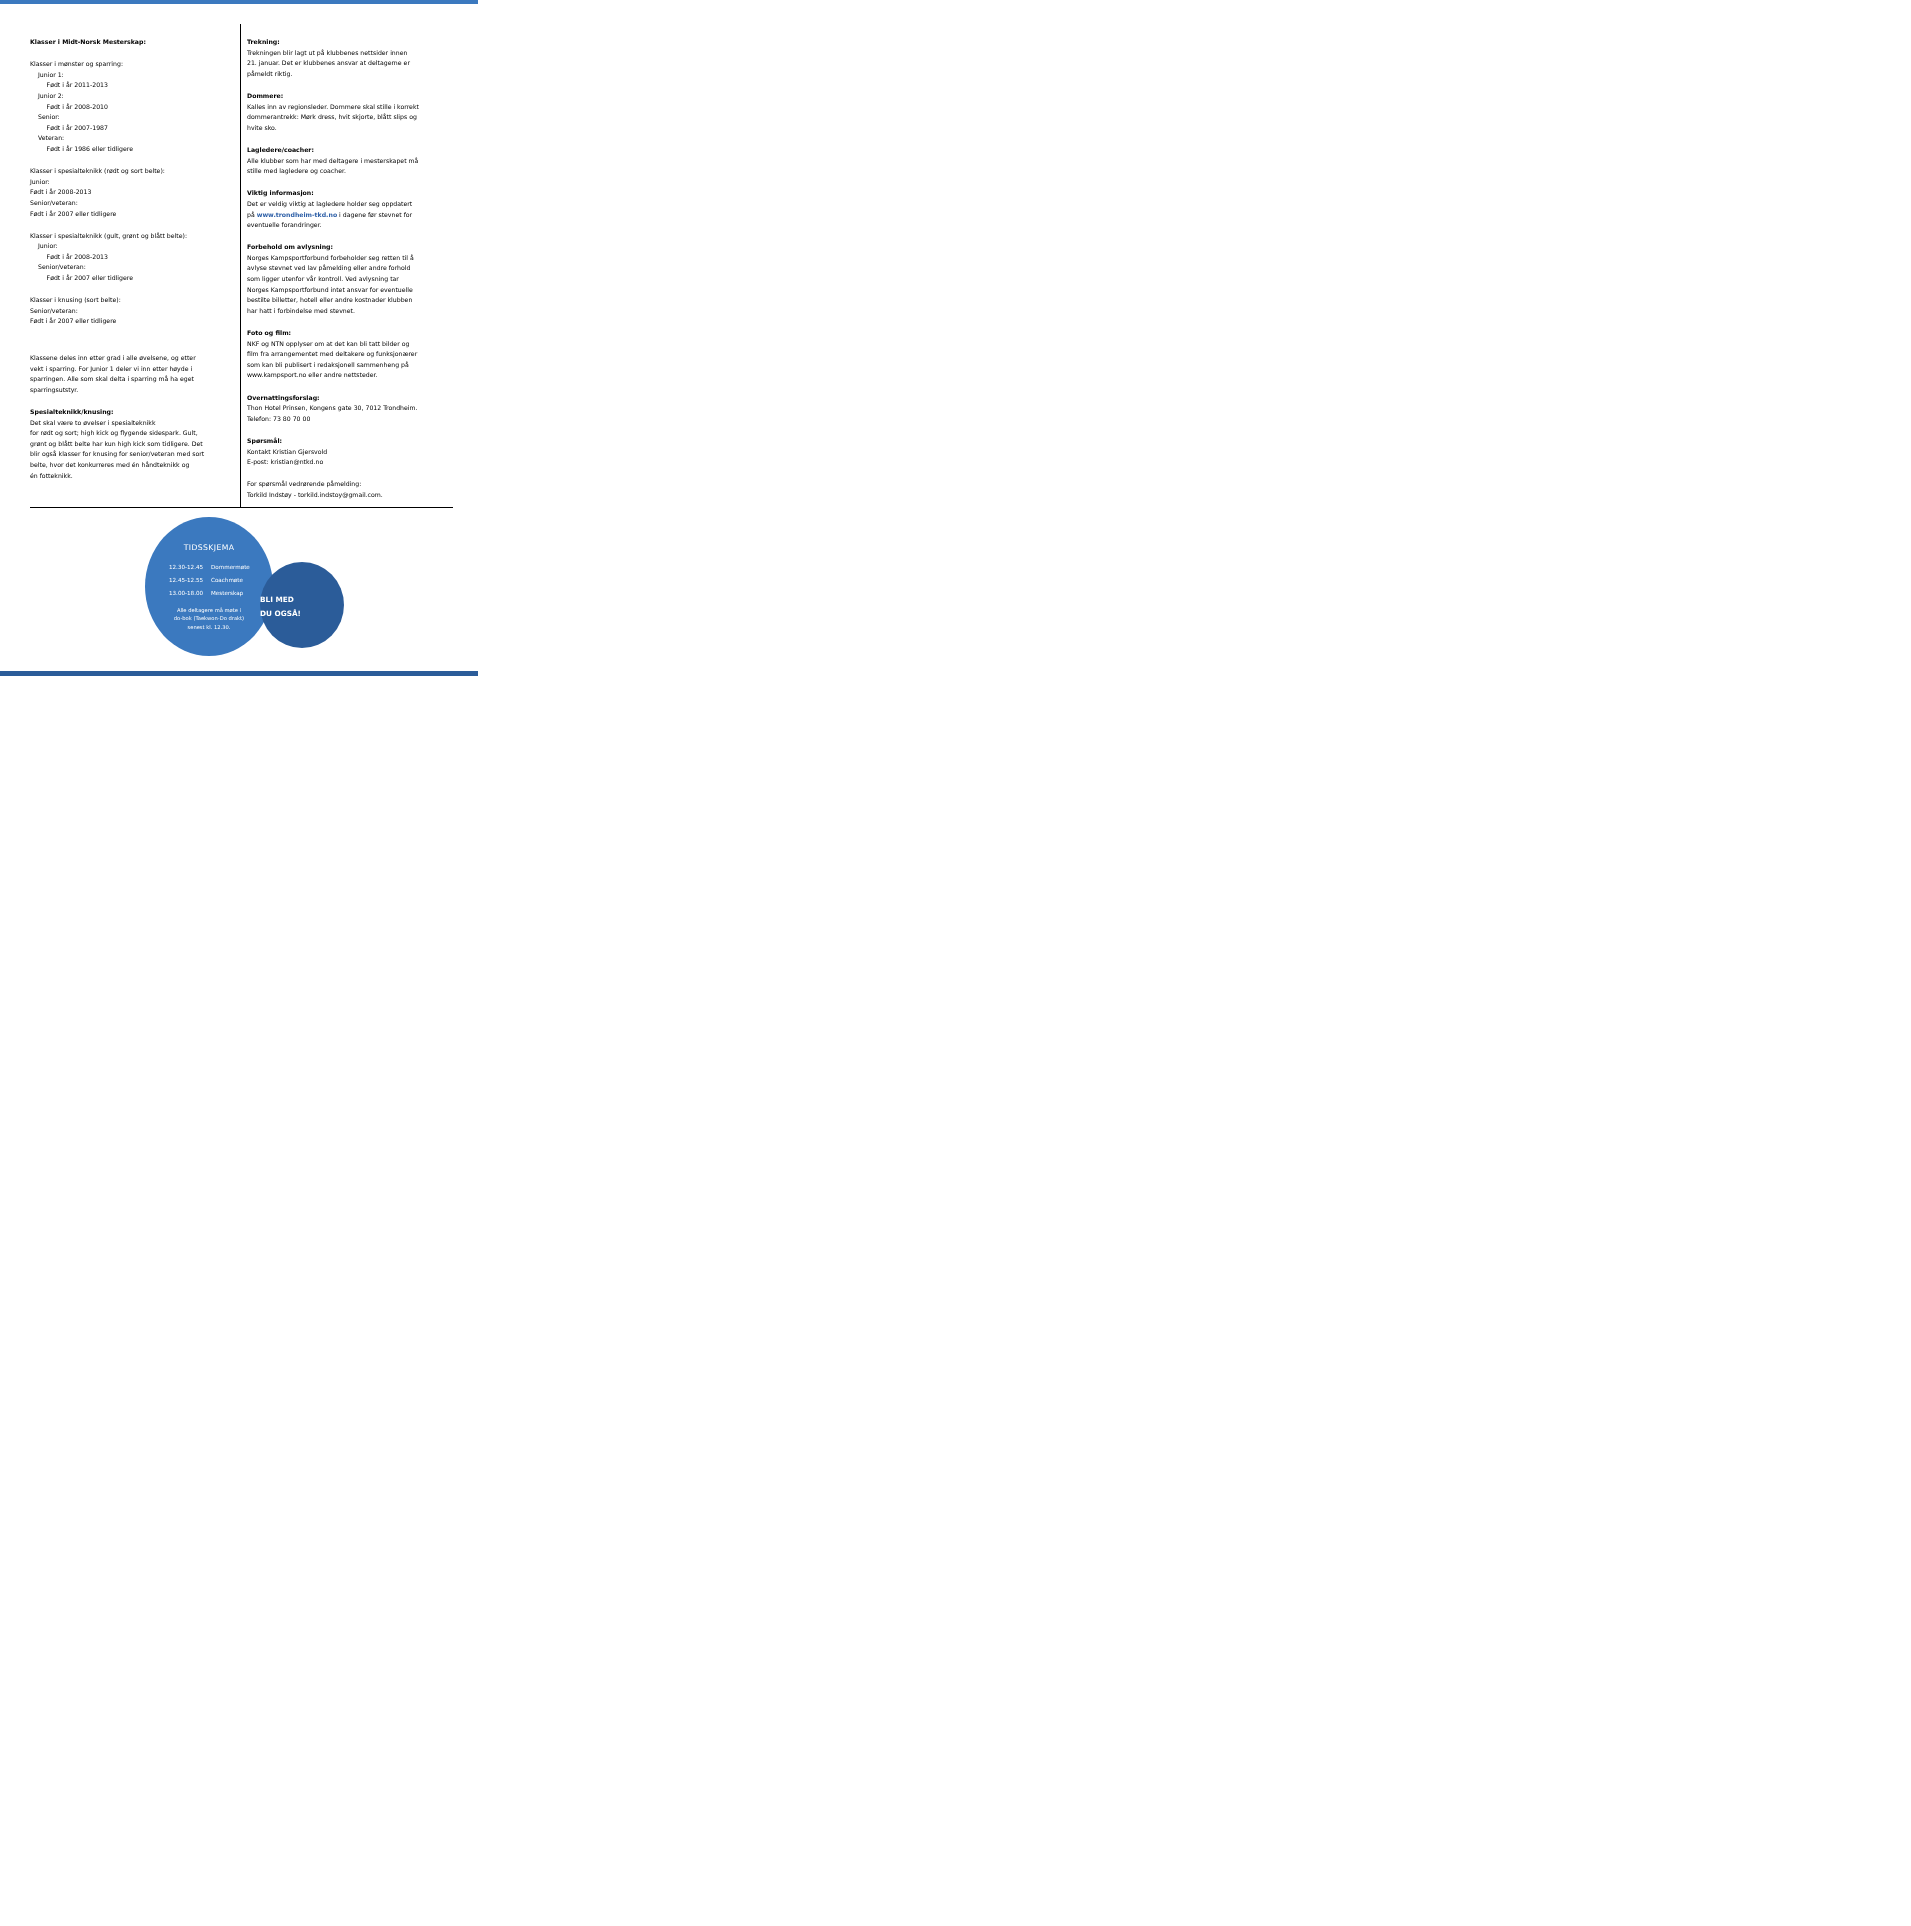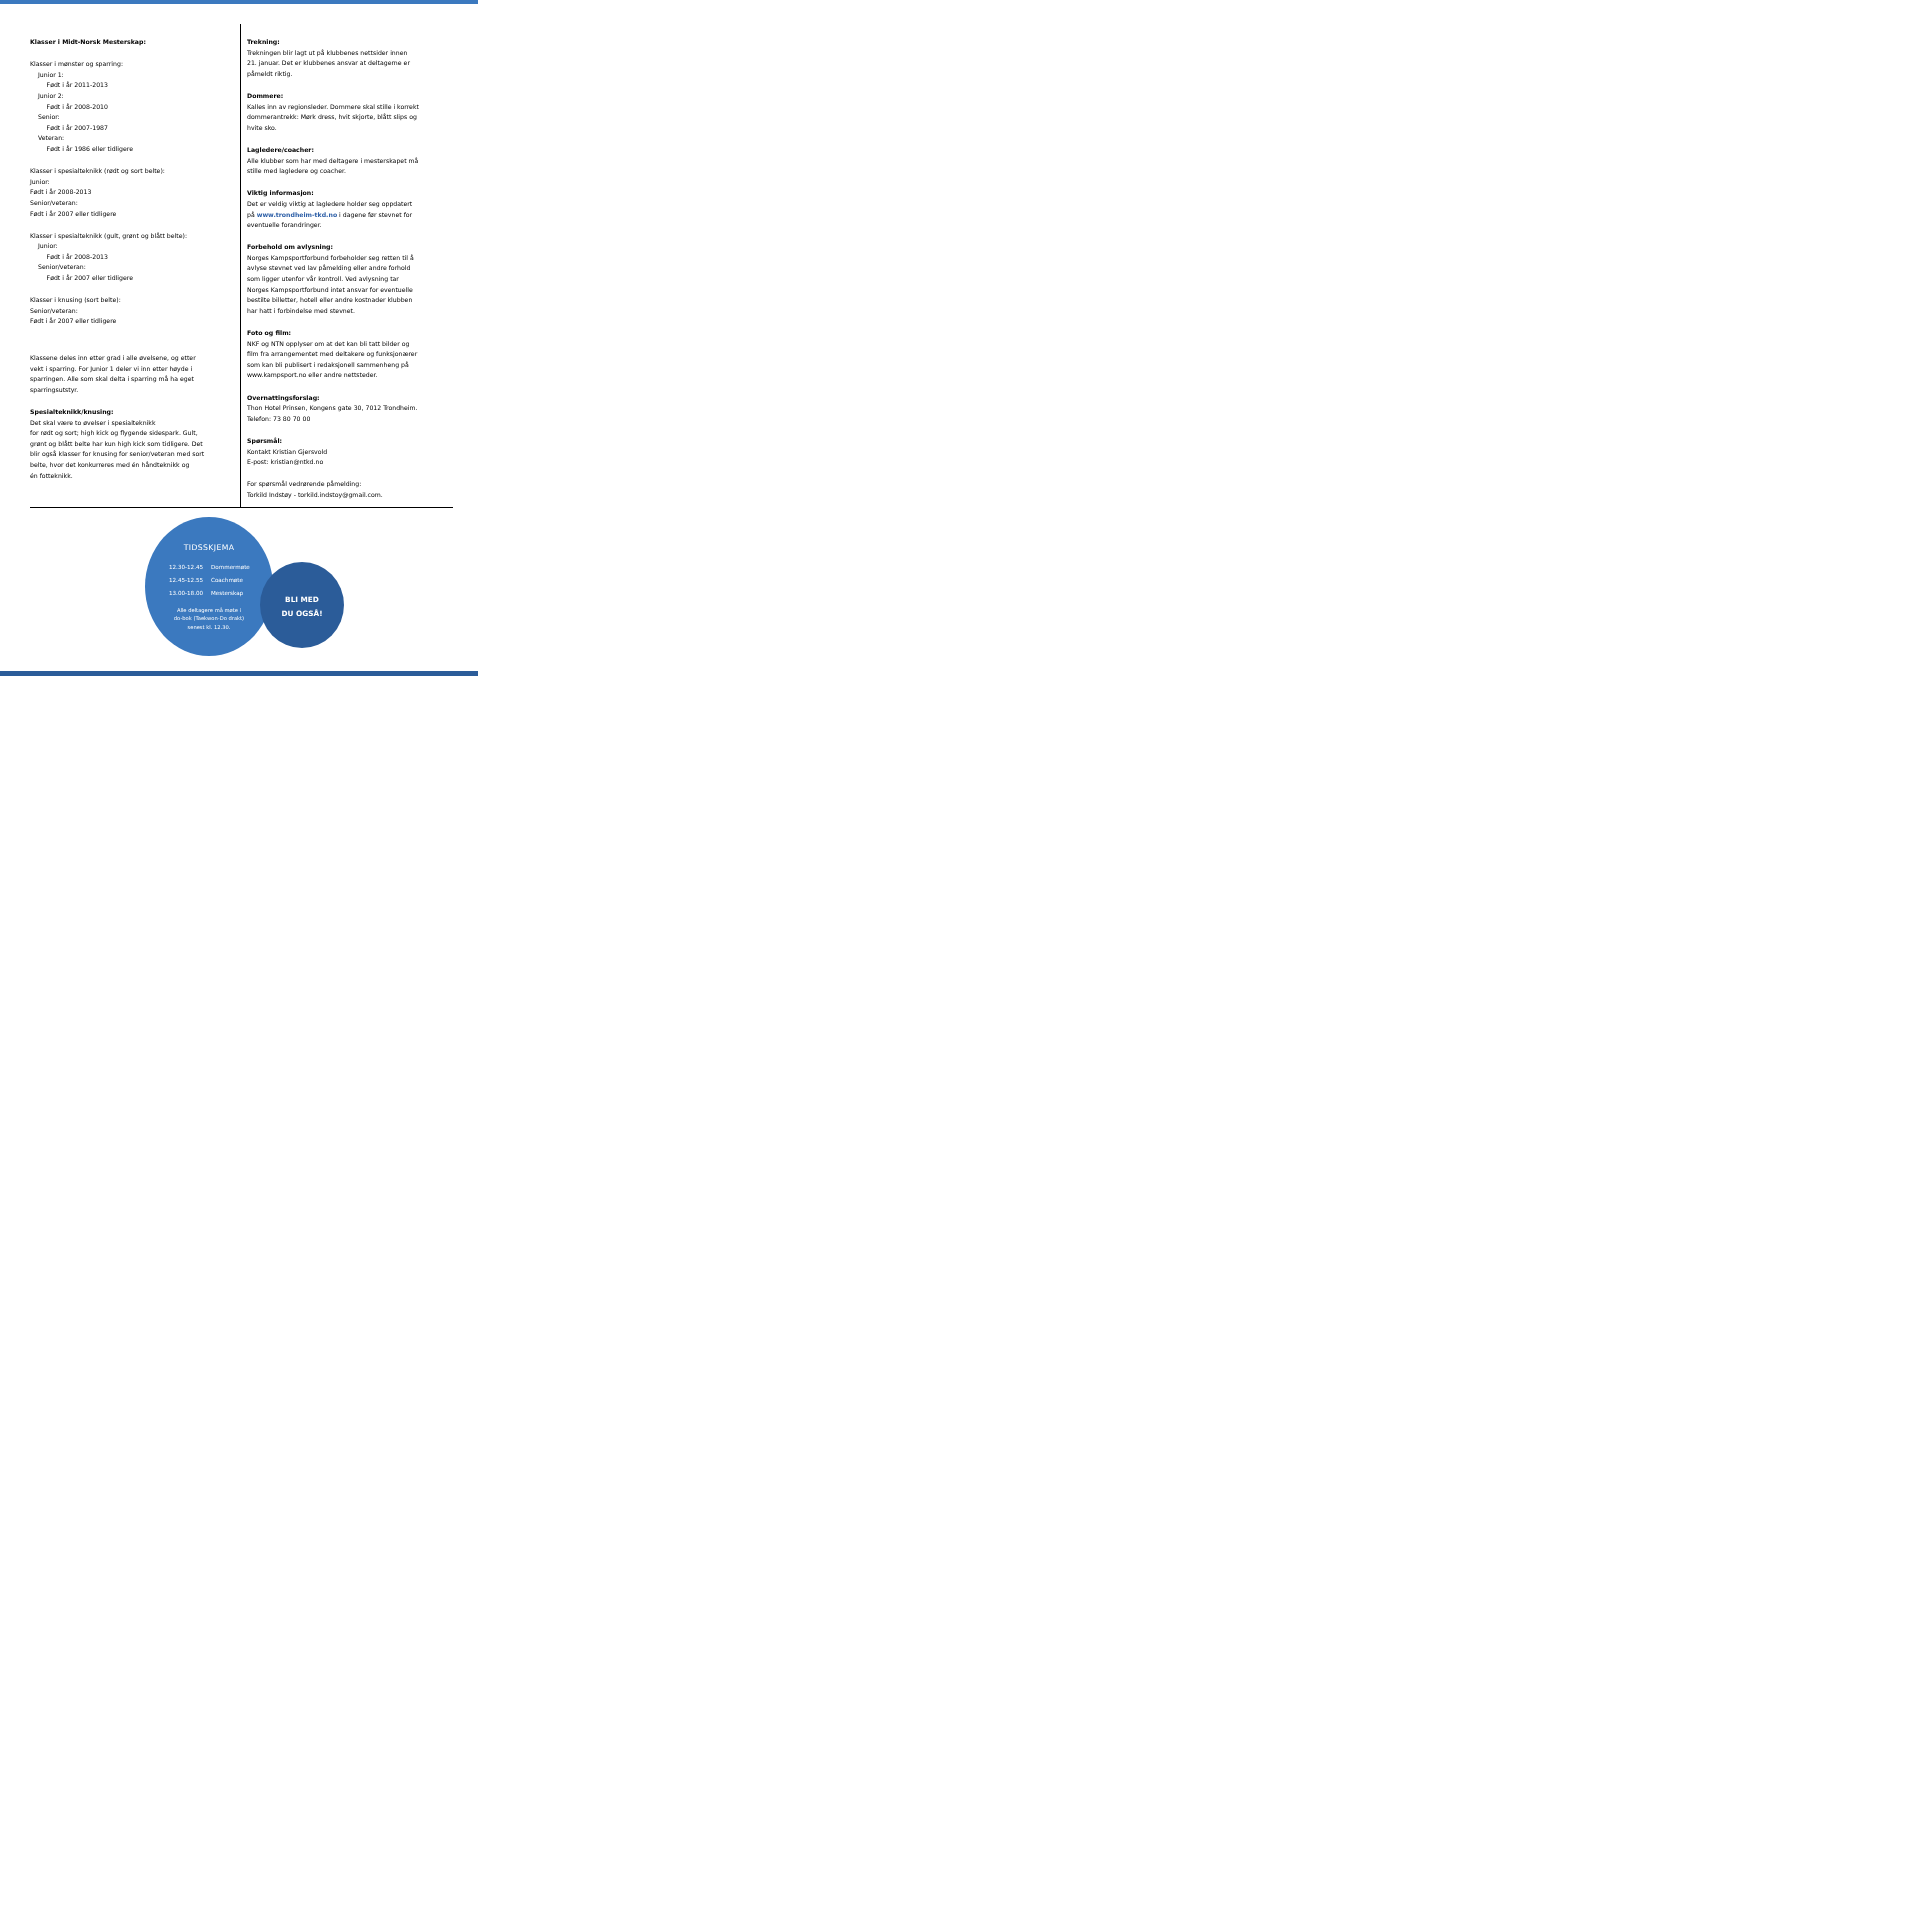--- a/index.html
+++ b/index.html
@@ -21,21 +21,21 @@
   .divider{position:absolute;left:240px;top:24px;width:0.8px;height:483px;background:#000;}
   .hrule{position:absolute;left:30px;top:507px;width:423px;height:1.2px;background:#000;}
   a.doclink{color:#2D5FA7;font-weight:bold;text-decoration:none;}
   .circle{position:absolute;border-radius:50%;color:#fff;}
   .c-light{left:145px;top:517px;width:128px;height:139px;background:#3B79BF;z-index:1;}
   .c-dark{left:260px;top:562px;width:84px;height:86px;background:#2B5C99;z-index:2;}
   .sc-title{position:absolute;top:26px;left:0;right:0;text-align:center;font-size:7.7px;letter-spacing:0.4px;}
   .sc-rows{position:absolute;top:44px;left:24px;right:3.9px;font-size:5.6px;line-height:13px;text-align:left;}
   .sc-row .t{display:inline-block;width:42px;}
   .sc-note{position:absolute;top:89px;left:0;right:0;text-align:center;font-size:5.2px;line-height:8.3px;}
-  .cta{position:absolute;top:31px;left:0;right:0;text-align:center;font-weight:bold;font-size:7.3px;line-height:14.3px;}
+  .cta{position:absolute;top:31px;left:0;right:0;text-align:left;font-weight:bold;font-size:7.3px;line-height:14.3px;}
 </style>
 </head>
 <body>
 
 <div class="page">
   <div class="bar top"></div>
 
   <div class="col left">
     <div class="blk">
       <div class="hd">Klasser i Midt-Norsk Mesterskap:</div>

